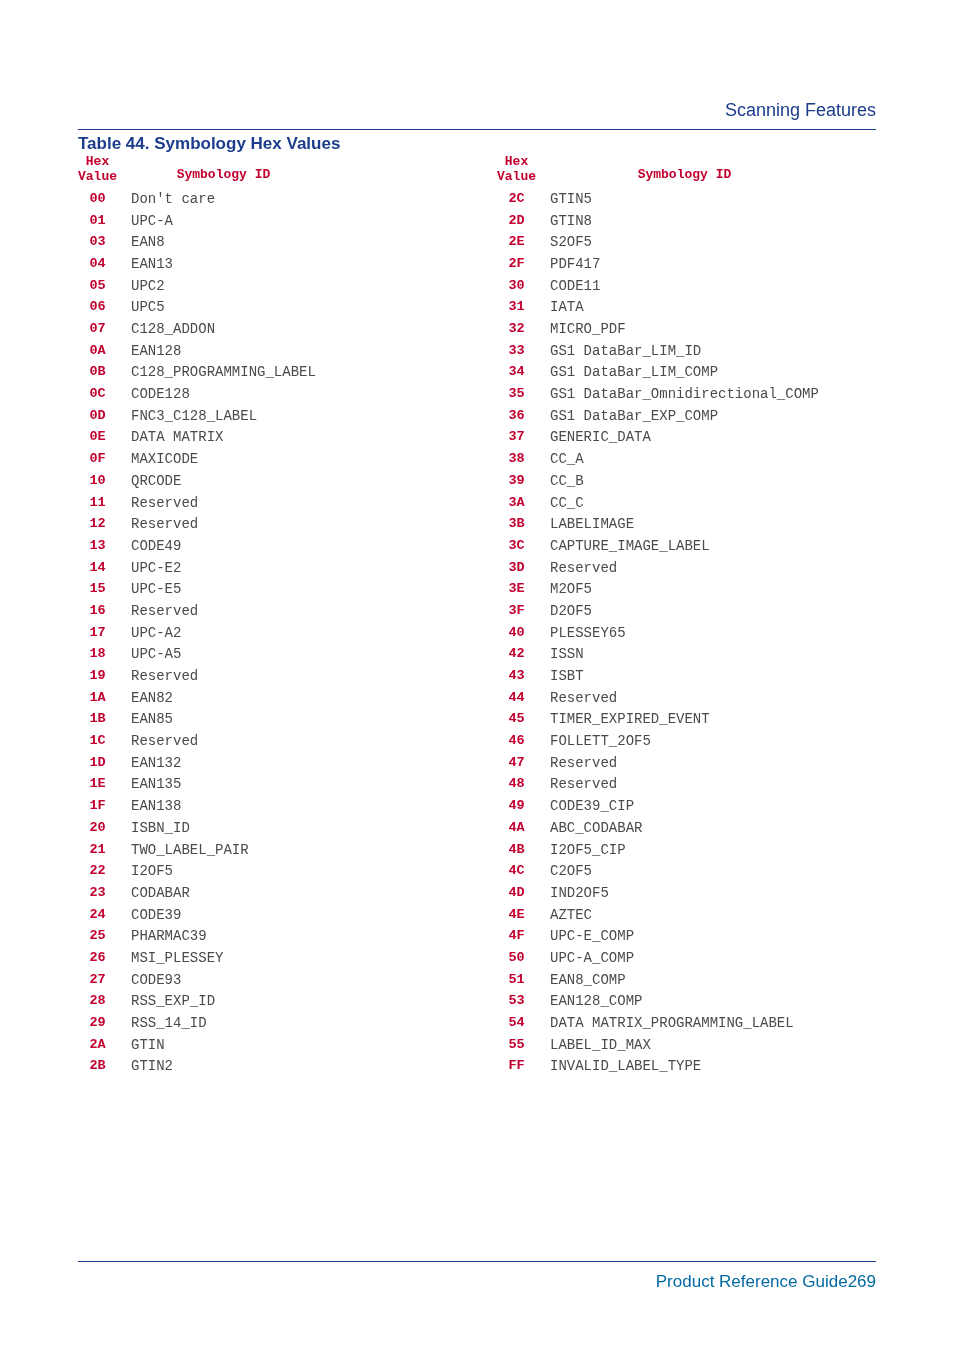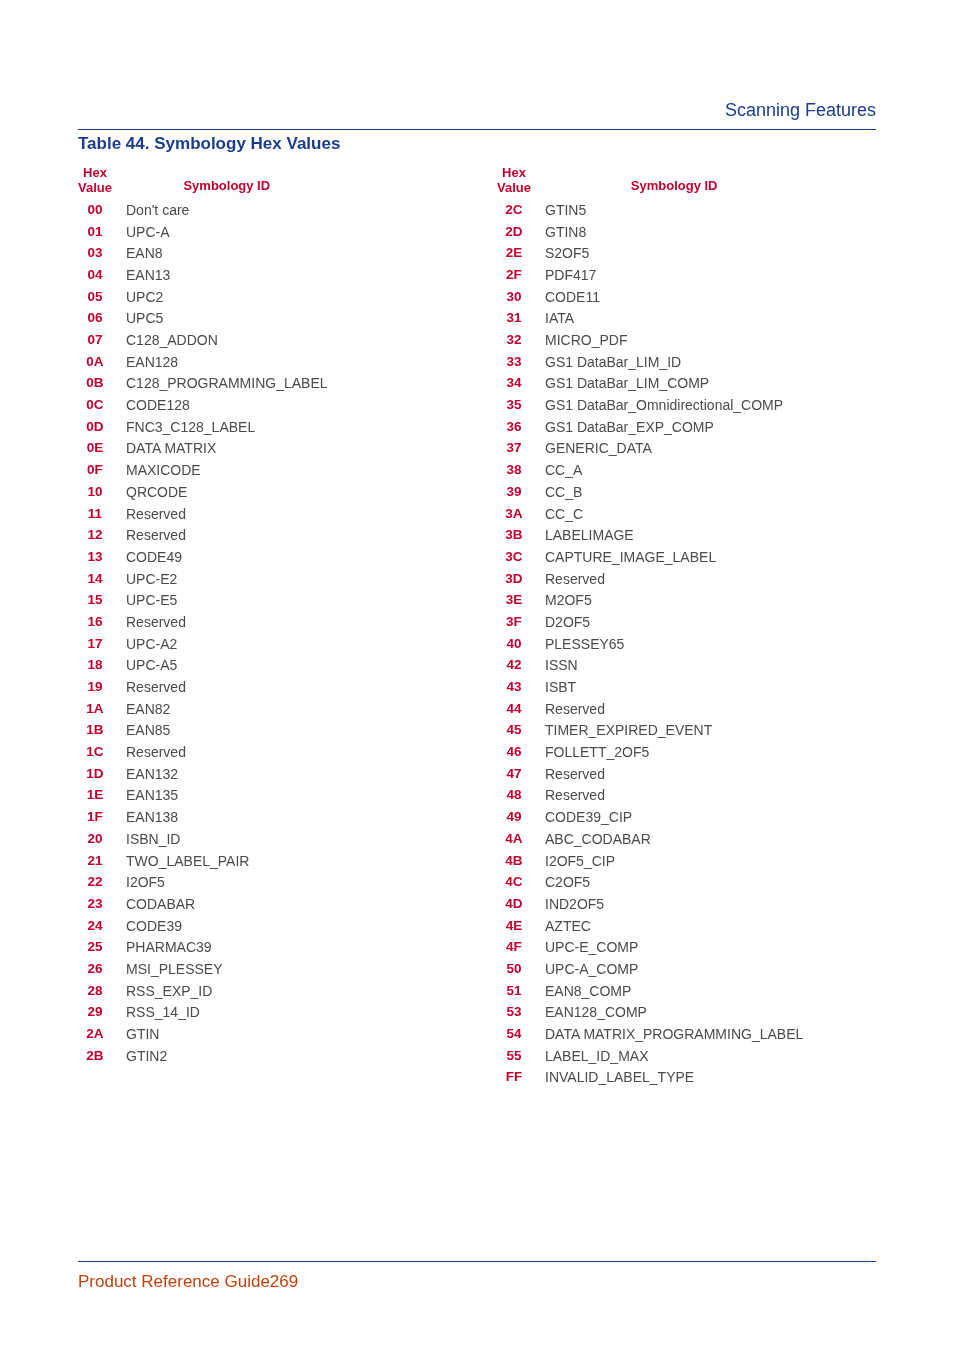--- a/index.html
+++ b/index.html
@@ -21,25 +21,26 @@
     font-size: 18px;
     color: #1b3d8c;
     padding-bottom: 8px;
     border-bottom: 1px solid #1b3d8c;
     margin-bottom: 4px;
   }
   .table-title {
     font-size: 17px;
     font-weight: bold;
     color: #1b3d8c;
-    margin-bottom: 12px;
+    margin-bottom: 1px;
   }
   .columns {
     display: flex;
     gap: 40px;
+    font-family: Liberation Mono, monospace;
   }
   .col {
     flex: 1;
   }
   table {
     border-collapse: collapse;
     font-size: 14px;
     line-height: 1.55;
   }
   th {
@@ -71,23 +72,23 @@
     color: #4a4a4a;
   }
   .footer {
     position: absolute;
     bottom: 58px;
     left: 78px;
     right: 78px;
     border-top: 1px solid #1b3d8c;
     padding-top: 10px;
     display: flex;
-    justify-content: flex-start;
+    justify-content: flex-end;
     font-size: 17px;
-    color: #c2410c;
+    color: #0369a1;
   }
 </style>
 </head>
 <body>
 
 <div class="page">
   <div class="header-section">Scanning Features</div>
   <div class="table-title">Table 44. Symbology Hex Values</div>
 
   <div class="columns">
@@ -240,20 +241,24 @@
             </tr>
             <tr>
               <td class="hex">25</td>
               <td class="sym">PHARMAC39</td>
             </tr>
             <tr>
               <td class="hex">26</td>
               <td class="sym">MSI_PLESSEY</td>
             </tr>
             <tr>
+              <td class="hex">27</td>
+              <td class="sym">CODE93</td>
+            </tr>
+            <tr>
               <td class="hex">28</td>
               <td class="sym">RSS_EXP_ID</td>
             </tr>
             <tr>
               <td class="hex">29</td>
               <td class="sym">RSS_14_ID</td>
             </tr>
             <tr>
               <td class="hex">2A</td>
               <td class="sym">GTIN</td>

